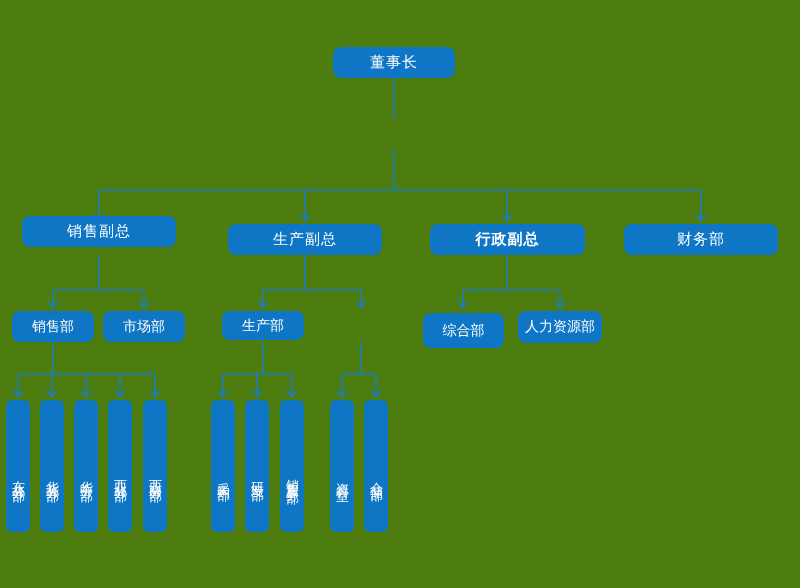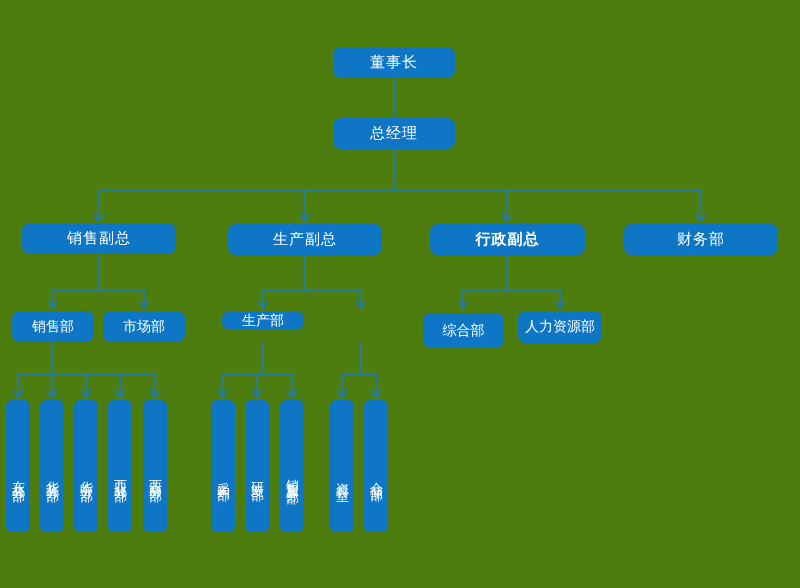--- a/index.html
+++ b/index.html
@@ -96,30 +96,29 @@
          M150 390 L155 397 L160 390
          M218 390 L223 397 L228 390
          M252 390 L257 397 L262 390
          M287 390 L292 397 L297 390
          M337 390 L342 397 L347 390
          M371 390 L376 397 L381 390"></path>
   </svg>
 
   <div class="node" style="left:333px;top:47px;width:122px;height:31px;">董事长</div>
 
-  <div class="node" style="left:333px;top:118px;width:122px;height:31px;">总经理</div>
 
-  <div class="node" style="left:22px;top:223px;width:154px;height:31px;">销售副总</div>
+  <div class="node" style="left:22px;top:216px;width:154px;height:31px;">销售副总</div>
   <div class="node" style="left:228px;top:224px;width:154px;height:31px;">生产副总</div>
   <div class="node" style="left:430px;top:224px;width:155px;height:31px;font-weight:bold;">行政副总</div>
   <div class="node" style="left:624px;top:224px;width:154px;height:31px;">财务部</div>
 
   <div class="node small" style="left:12px;top:311px;width:82px;height:31px;">销售部</div>
   <div class="node small" style="left:103px;top:311px;width:82px;height:31px;">市场部</div>
-  <div class="node small" style="left:222px;top:311px;width:82px;height:19px;">生产部</div>
+  <div class="node small" style="left:222px;top:311px;width:82px;height:29px;">生产部</div>
   <div class="node small" style="left:423px;top:313px;width:81px;height:35px;">综合部</div>
   <div class="node small" style="left:518px;top:311px;width:84px;height:32px;">人力资源部</div>
 
   <div class="vnode" style="left:6px;top:400px;width:24px;height:132px;">东北分部</div>
   <div class="vnode" style="left:40px;top:400px;width:24px;height:132px;">华北分部</div>
   <div class="vnode" style="left:74px;top:400px;width:24px;height:132px;">华中分部</div>
   <div class="vnode" style="left:108px;top:400px;width:24px;height:132px;">西北分部</div>
   <div class="vnode" style="left:143px;top:400px;width:24px;height:132px;">西南分部</div>
   <div class="vnode" style="left:211px;top:400px;width:24px;height:132px;">采购部</div>
   <div class="vnode" style="left:245px;top:400px;width:24px;height:132px;">研发部</div>

